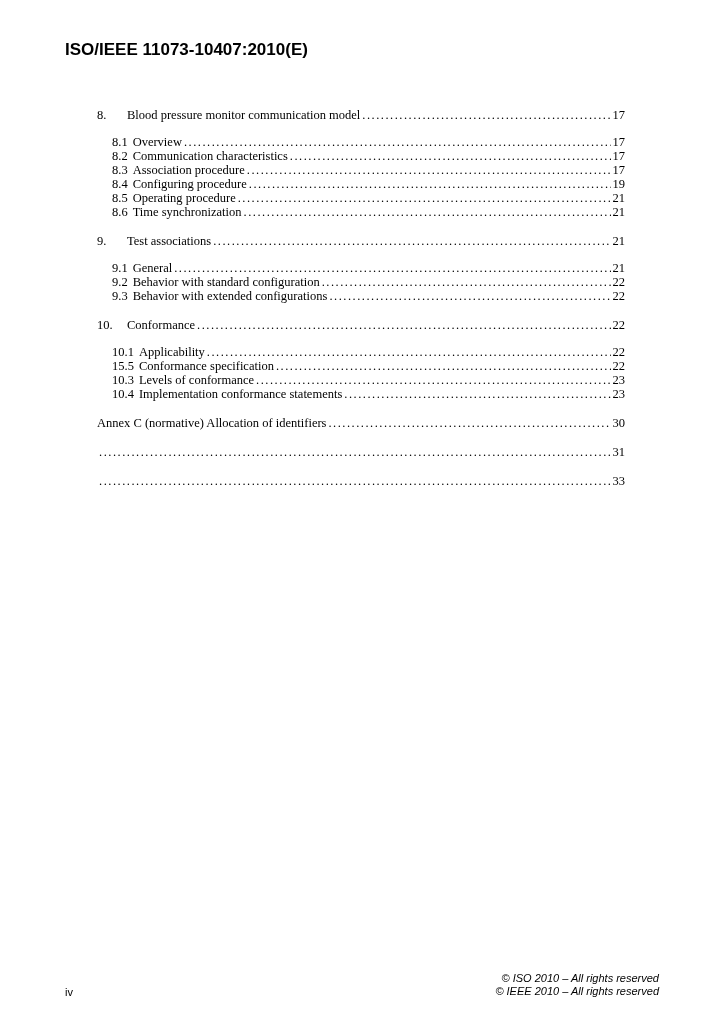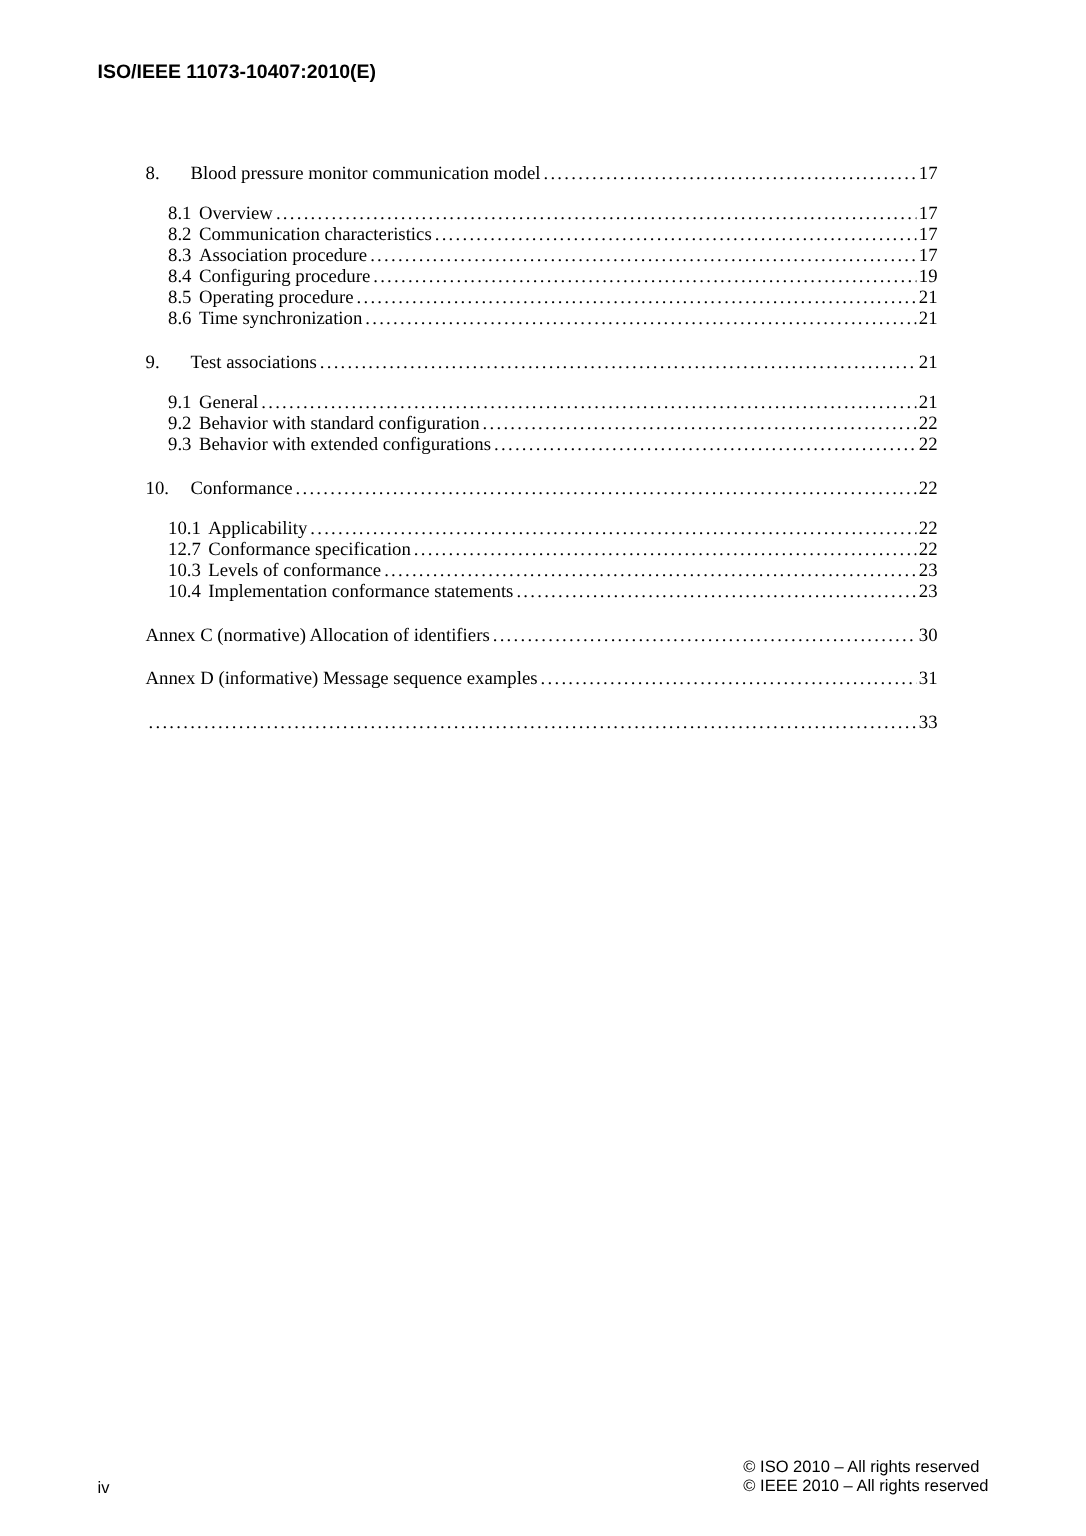--- a/index.html
+++ b/index.html
@@ -12,21 +12,21 @@
     width: 724px; height: 1024px;
     background: #ffffff;
     color: #000000;
   }
 
   .doc-header {
     position: absolute;
     left: 65px;
     top: 40px;
     font-family: "Liberation Sans", sans-serif;
-    font-size: 13px;
+    font-size: 17px;
     font-weight: bold;
     color: #000;
   }
 
   .toc {
     position: absolute;
     left: 97px;
     right: 99px;
     top: 108px;
   }
@@ -71,22 +71,23 @@
     font-family: "Liberation Sans", sans-serif;
     font-size: 11px;
     color: #000;
   }
   .footer-flex {
     display: flex;
     justify-content: space-between;
     align-items: flex-end;
   }
   .copyright {
-    text-align: left;
+    text-align: right;
     line-height: 13px;
+    font-style: italic;
   }
 </style>
 </head>
 <body>
 
 <div class="page">
 
   <div class="doc-header">ISO/IEEE 11073-10407:2010(E)</div>
 
   <div class="toc">
@@ -172,21 +173,21 @@
           <span class="page-num">22</span>
         </div>
         <div class="subs">
           <div class="toc-row sub">
             <span class="num">10.1</span>
             <span class="title">Applicability</span>
             <span class="dots"></span>
             <span class="page-num">22</span>
           </div>
           <div class="toc-row sub">
-            <span class="num">12.7</span>
+            <span class="num">15.5</span>
             <span class="title">Conformance specification</span>
             <span class="dots"></span>
             <span class="page-num">22</span>
           </div>
           <div class="toc-row sub">
             <span class="num">10.3</span>
             <span class="title">Levels of conformance</span>
             <span class="dots"></span>
             <span class="page-num">23</span>
           </div>
@@ -198,21 +199,20 @@
           </div>
         </div>
       </div>
       <div class="annexes">
         <div class="toc-row annex">
           <span class="title">Annex C (normative) Allocation of identifiers</span>
           <span class="dots"></span>
           <span class="page-num">30</span>
         </div>
         <div class="toc-row annex">
-          <span class="title">Annex D (informative) Message sequence examples</span>
           <span class="dots"></span>
           <span class="page-num">31</span>
         </div>
         <div class="toc-row annex">
           <span class="dots"></span>
           <span class="page-num">33</span>
         </div>
       </div>
     </div>
 

